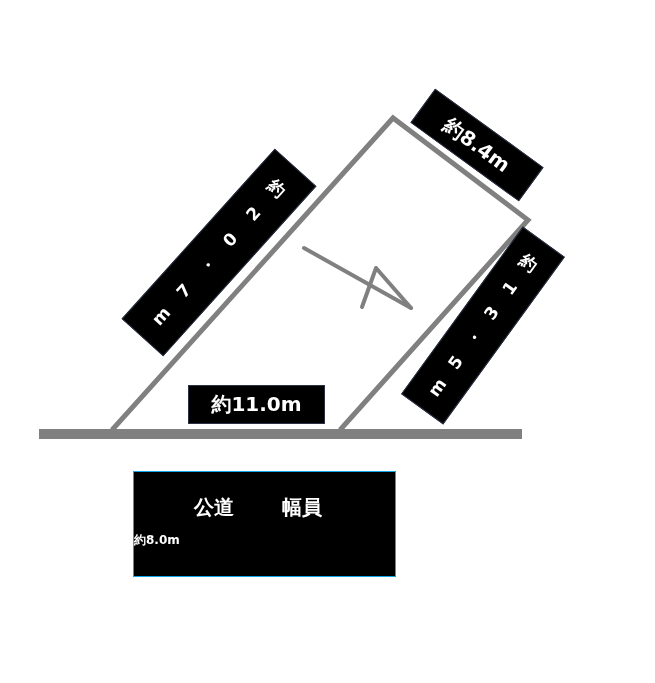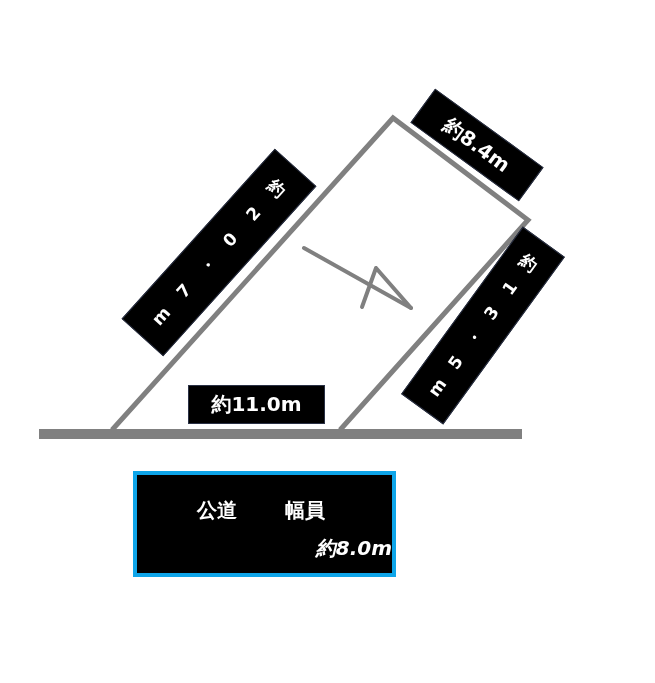--- a/index.html
+++ b/index.html
@@ -13,26 +13,26 @@
       font-weight: bold; white-space: nowrap;
     }
     .vert {
       flex-direction: column; justify-content: space-around; padding: 10px 0;
       font-size: 17px; line-height: 1;
     }
     .vert span { display: block; transform: rotate(-90deg); }
     .vert span.kanji { transform: none; }
     #road-box {
       position: absolute; left: 133px; top: 471px; width: 263px; height: 106px;
-      background: #000; border: 4px solid #0ea5e9; box-sizing: border-box;
+      background: #000; border: 1px solid #0ea5e9; box-sizing: border-box;
       color: #fff; font-weight: bold;
     }
     #road-line1 { position: absolute; top: 22px; left: 60px; font-size: 20px; }
     #road-line1 .gap { display: inline-block; width: 48px; }
-    #road-line2 { position: absolute; top: 60px; left: 0; width: 100%; text-align: right; font-size: 20px; font-style: italic; }
+    #road-line2 { position: absolute; top: 60px; left: 0; width: 100%; text-align: left; font-size: 12px; }
   </style>
 </head>
 <body>
 
 <svg id="canvas" viewBox="0 0 655 683" xmlns="http://www.w3.org/2000/svg">
   <polyline points="112,430 393,118 528,220 340,430" fill="none" stroke="#808080" stroke-width="5" stroke-linejoin="miter"></polyline>
   <rect x="39" y="429" width="483" height="10" fill="#808080"></rect>
   <g stroke="#808080" stroke-width="4" fill="none" stroke-linecap="round" stroke-linejoin="round">
     <line x1="304" y1="248" x2="411" y2="308"></line>
     <polyline points="362,307 376,268 411,308"></polyline>

